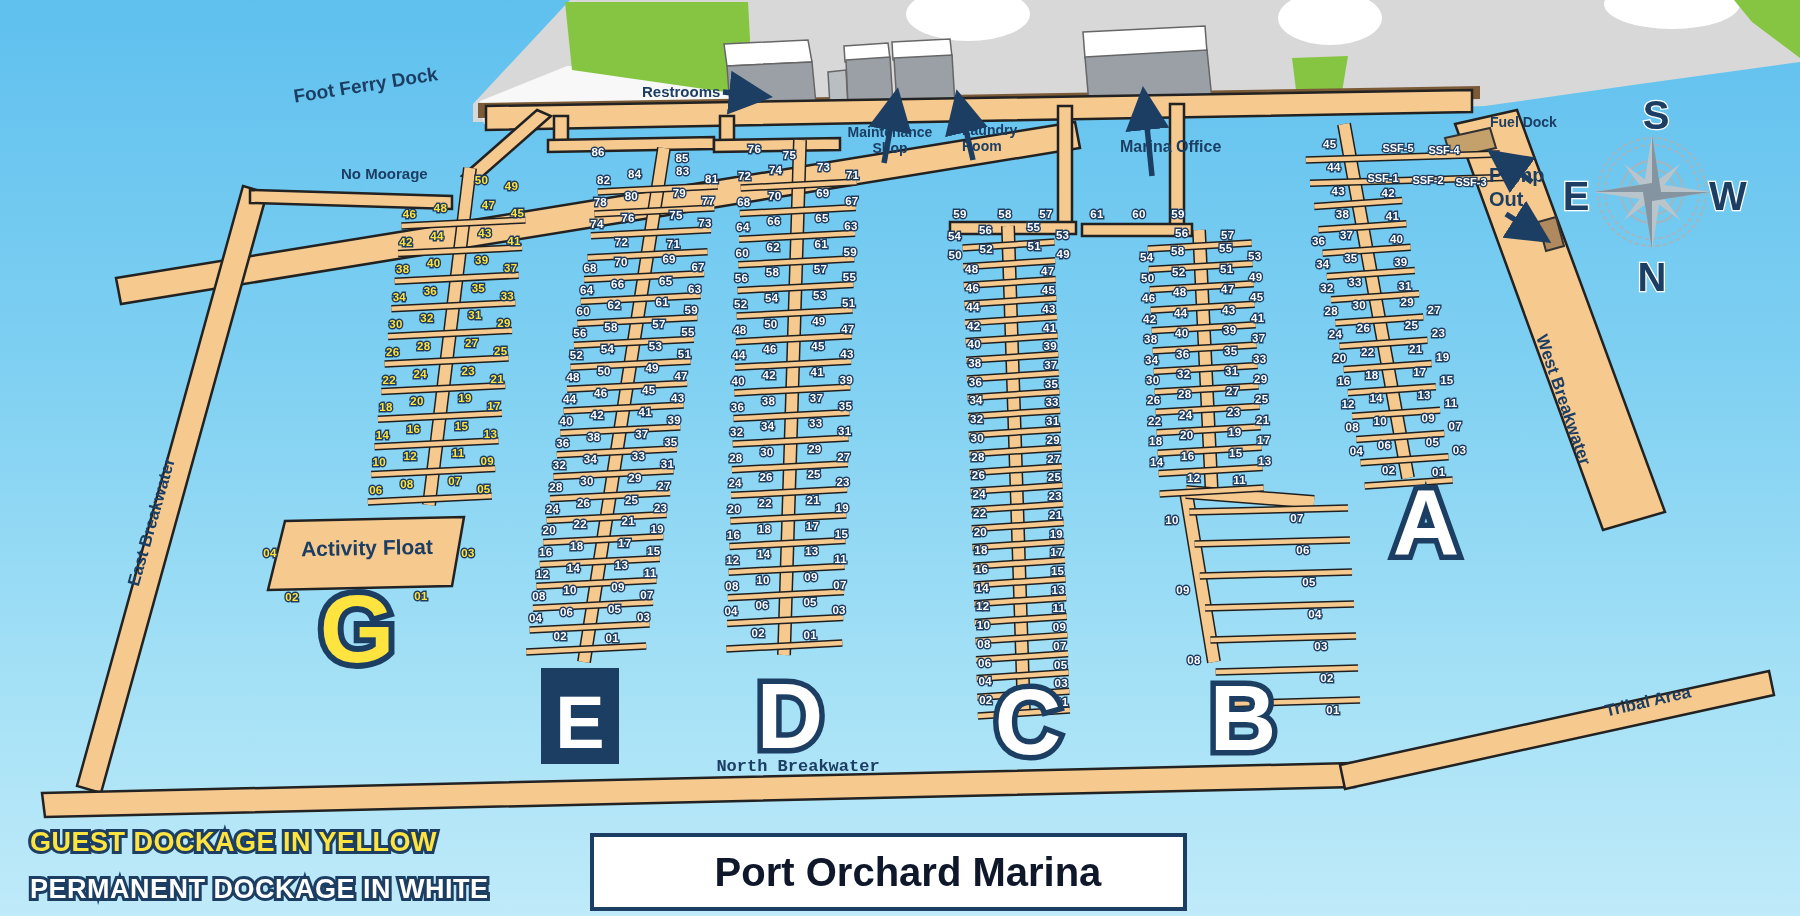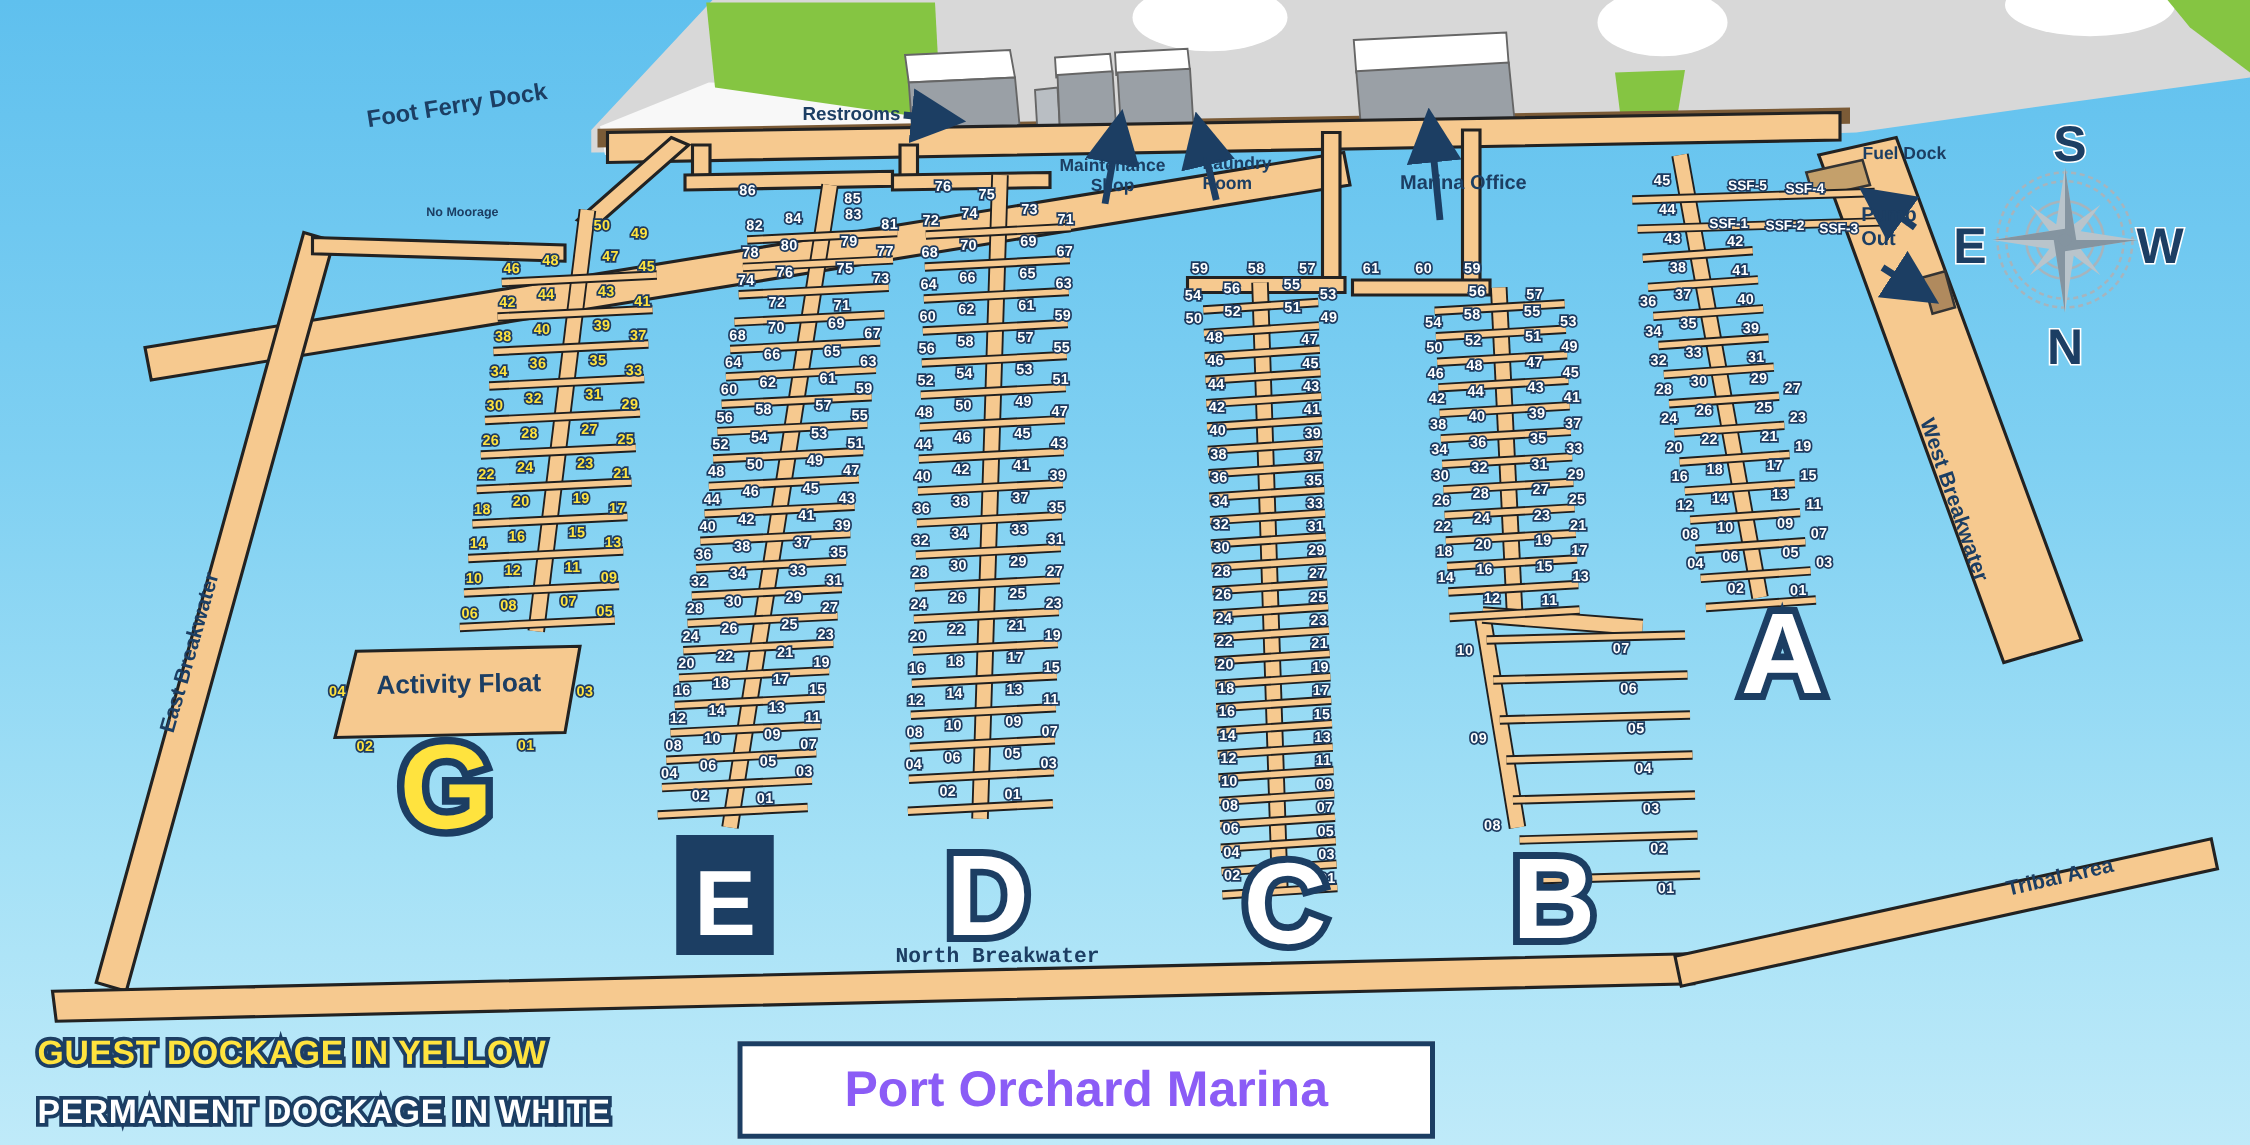--- a/index.html
+++ b/index.html
@@ -18,21 +18,21 @@
   .letter-g{fill:#ffe33e;stroke-width:12px;font-size:96px;}
   .letter-e{stroke:none;font-size:74px;}
   .cring{fill:none;stroke:#a6b4bd;stroke-width:2;}
   .compass-letter{font-family:"Liberation Sans",sans-serif;font-size:40px;font-weight:800;
        fill:#1c3e63;stroke:#ffffff;stroke-width:2.5px;paint-order:stroke;text-anchor:middle;}
   .legend-text{font-family:"Liberation Sans",sans-serif;font-size:27px;font-weight:800;
        stroke:#1c3e63;stroke-width:6px;paint-order:stroke;letter-spacing:.5px;}
   .map-label{position:absolute;font-weight:700;color:#1c3e63;white-space:nowrap;z-index:5;}
   .title-box{position:absolute;left:590px;top:833px;width:550px;height:70px;background:#ffffff;
        border:4px solid #1c3e63;display:flex;align-items:center;justify-content:center;
-       font-size:40px;font-weight:700;color:#8b5cf6;z-index:6;}
+       font-size:40px;font-weight:700;color:#0f172a;z-index:6;padding-left:39px;}
   .arrow{stroke:#1c3e63;stroke-width:5.5;fill:none;}
 </style>
 </head>
 <body>
 
 <div class="stage">
 
 <svg width="1800" height="916" viewBox="0 0 1800 916">
   <defs>
     <marker id="ah" markerWidth="8" markerHeight="8" refX="6" refY="4" orient="auto">
@@ -754,27 +754,27 @@
   <text class="dock-letter" x="790" y="748">D</text>
   <text class="dock-letter" x="1028" y="754">C</text>
   <text class="dock-letter" x="1243" y="750">B</text>
   <text class="dock-letter" x="1426" y="554">A</text>
 
   <text class="legend-text guest" x="30" y="851">GUEST DOCKAGE IN YELLOW</text>
   <text class="legend-text" fill="#ffffff" x="30" y="898">PERMANENT DOCKAGE IN WHITE</text>
 </svg>
 
 <div class="map-label" style="left:292px;top:86px;font-size:19px;transform:rotate(-9deg);transform-origin:left top;">Foot Ferry Dock</div>
-<div class="map-label" style="left:341px;top:165px;font-size:10px;">No Moorage</div>
+<div class="map-label" style="left:341px;top:165px;font-size:15px;">No Moorage</div>
 <div class="map-label" style="left:642px;top:83px;font-size:15px;">Restrooms</div>
 <div class="map-label" style="left:840px;top:124px;font-size:14px;width:100px;white-space:normal;line-height:1.15;text-align:center;">Maintenance Shop</div>
 <div class="map-label" style="left:962px;top:122px;font-size:14px;width:64px;white-space:normal;line-height:1.15;">Laundry Room</div>
 <div class="map-label" style="left:1120px;top:138px;font-size:16px;">Marina Office</div>
 <div class="map-label" style="left:1490px;top:114px;font-size:14px;">Fuel Dock</div>
-<div class="map-label" style="left:1489px;top:163px;font-size:16px;width:64px;white-space:normal;line-height:1.2;">Pump Out</div>
+<div class="map-label" style="left:1489px;top:163px;font-size:20px;width:64px;white-space:normal;line-height:1.2;">Pump Out</div>
 <div class="map-label" style="left:152px;top:522px;font-size:17px;transform:translate(-50%,-50%) rotate(-74deg);">East Breakwater</div>
 <div class="map-label" style="left:1563px;top:400px;font-size:17px;transform:translate(-50%,-50%) rotate(71deg);">West Breakwater</div>
 <div class="map-label" style="left:798px;top:766px;font-size:17px;transform:translate(-50%,-50%);font-family:Liberation Mono, monospace;">North Breakwater</div>
 <div class="map-label" style="left:1648px;top:702px;font-size:17px;transform:translate(-50%,-50%) rotate(-13deg);">Tribal Area</div>
 <div class="map-label" style="left:367px;top:548px;font-size:21px;transform:translate(-50%,-50%) rotate(-1deg);">Activity Float</div>
 
 <div class="title-box">
   <span>Port Orchard Marina</span>
 </div>
 

